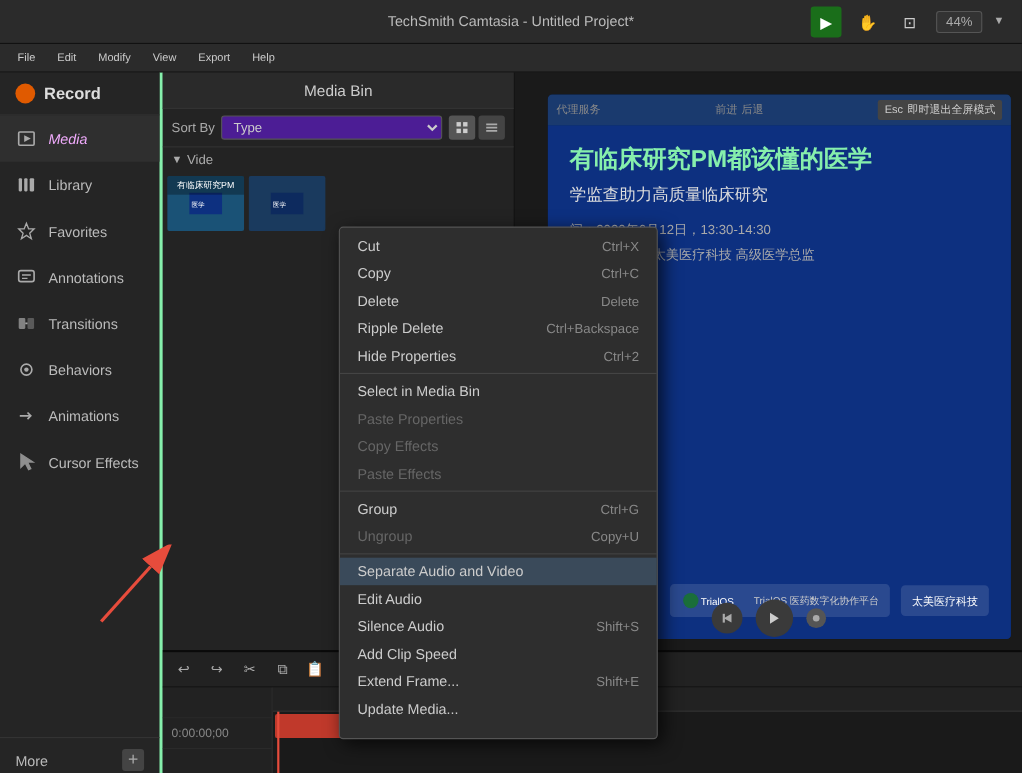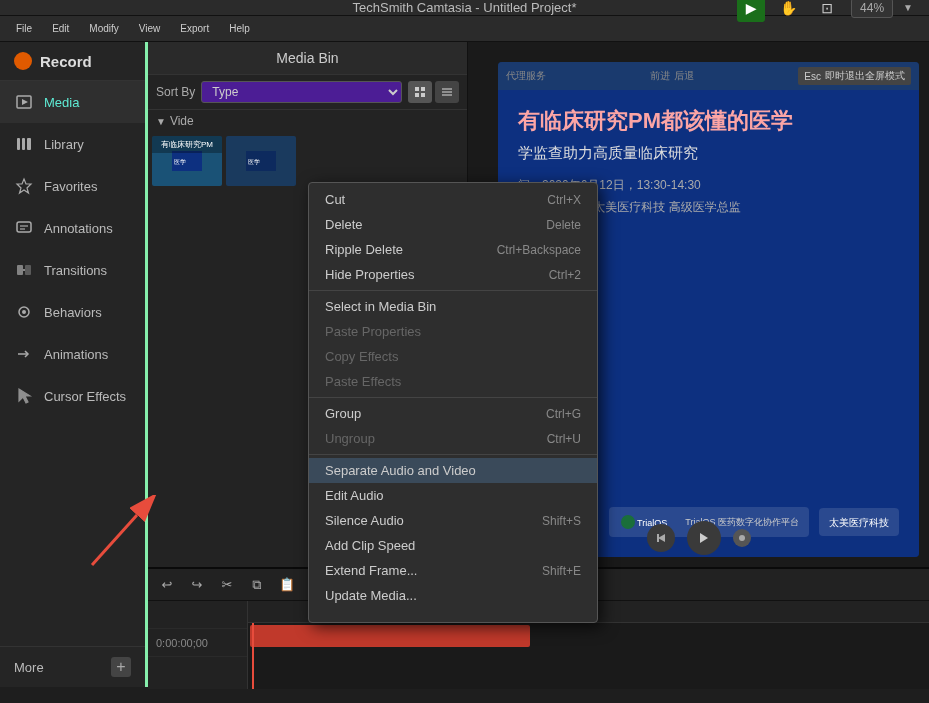--- a/index.html
+++ b/index.html
@@ -9,21 +9,21 @@
       background: #1e1e1e;
       font-family: 'Segoe UI', Arial, sans-serif;
       font-size: 13px;
       color: #ccc;
       overflow: hidden;
       position: relative;
     }
 
     
     .title-bar {
-      height: 16px;
+      height: 40px;
       background: #2b2b2b;
       display: flex;
       align-items: center;
       justify-content: center;
       font-size: 13px;
       color: #bbb;
       border-bottom: 1px solid #111;
       position: relative;
     }
     .title-bar .toolbar-right {
@@ -89,21 +89,21 @@
 
     .sidebar-item {
       display: flex;
       align-items: center;
       gap: 10px;
       padding: 11px 14px;
       cursor: pointer;
       color: #bbb;
       font-size: 13px;
     }
-    .sidebar-item.active { background: #2f2f2f; color: #5eead4; }
+    .sidebar-item.active { background: #2f2f2f; color: #f0abfc; font-style: italic; }
 
     .sidebar-icon {
       width: 20px;
       height: 20px;
       display: flex;
       align-items: center;
       justify-content: center;
       color: #aaa;
       flex-shrink: 0;
     }
@@ -285,21 +285,21 @@
     .preview-main {
       flex: 1;
       background: #0d3080;
       display: flex;
       flex-direction: column;
       padding: 16px 20px;
       position: relative;
     }
     .preview-title-cn {
       font-size: 22px;
-      color: #fca5a5;
+      color: #86efac;
       font-weight: bold;
       margin-bottom: 8px;
     }
     .preview-subtitle-cn {
       font-size: 15px;
       color: #ddd;
       margin-bottom: 12px;
     }
     .preview-meta {
       font-size: 12px;
@@ -599,20 +599,24 @@
           </div>
         </div>
       </div>
 
       <div class="context-menu">
         <div class="ctx-item">
           <span>Cut</span>
           <span class="ctx-shortcut">Ctrl+X</span>
         </div>
         <div class="ctx-item">
+          <span>Copy</span>
+          <span class="ctx-shortcut">Ctrl+C</span>
+        </div>
+        <div class="ctx-item">
           <span>Delete</span>
           <span class="ctx-shortcut">Delete</span>
         </div>
         <div class="ctx-item">
           <span>Ripple Delete</span>
           <span class="ctx-shortcut">Ctrl+Backspace</span>
         </div>
         <div class="ctx-item">
           <span>Hide Properties</span>
           <span class="ctx-shortcut">Ctrl+2</span>
@@ -630,21 +634,21 @@
         <div class="ctx-item disabled">
           <span>Paste Effects</span>
         </div>
         <div class="ctx-separator"></div>
         <div class="ctx-item">
           <span>Group</span>
           <span class="ctx-shortcut">Ctrl+G</span>
         </div>
         <div class="ctx-item disabled">
           <span>Ungroup</span>
-          <span class="ctx-shortcut">Ctrl+U</span>
+          <span class="ctx-shortcut">Copy+U</span>
         </div>
         <div class="ctx-separator"></div>
         <div class="ctx-item highlighted">
           <span>Separate Audio and Video</span>
         </div>
         <div class="ctx-item">
           <span>Edit Audio</span>
         </div>
         <div class="ctx-item">
           <span>Silence Audio</span>

